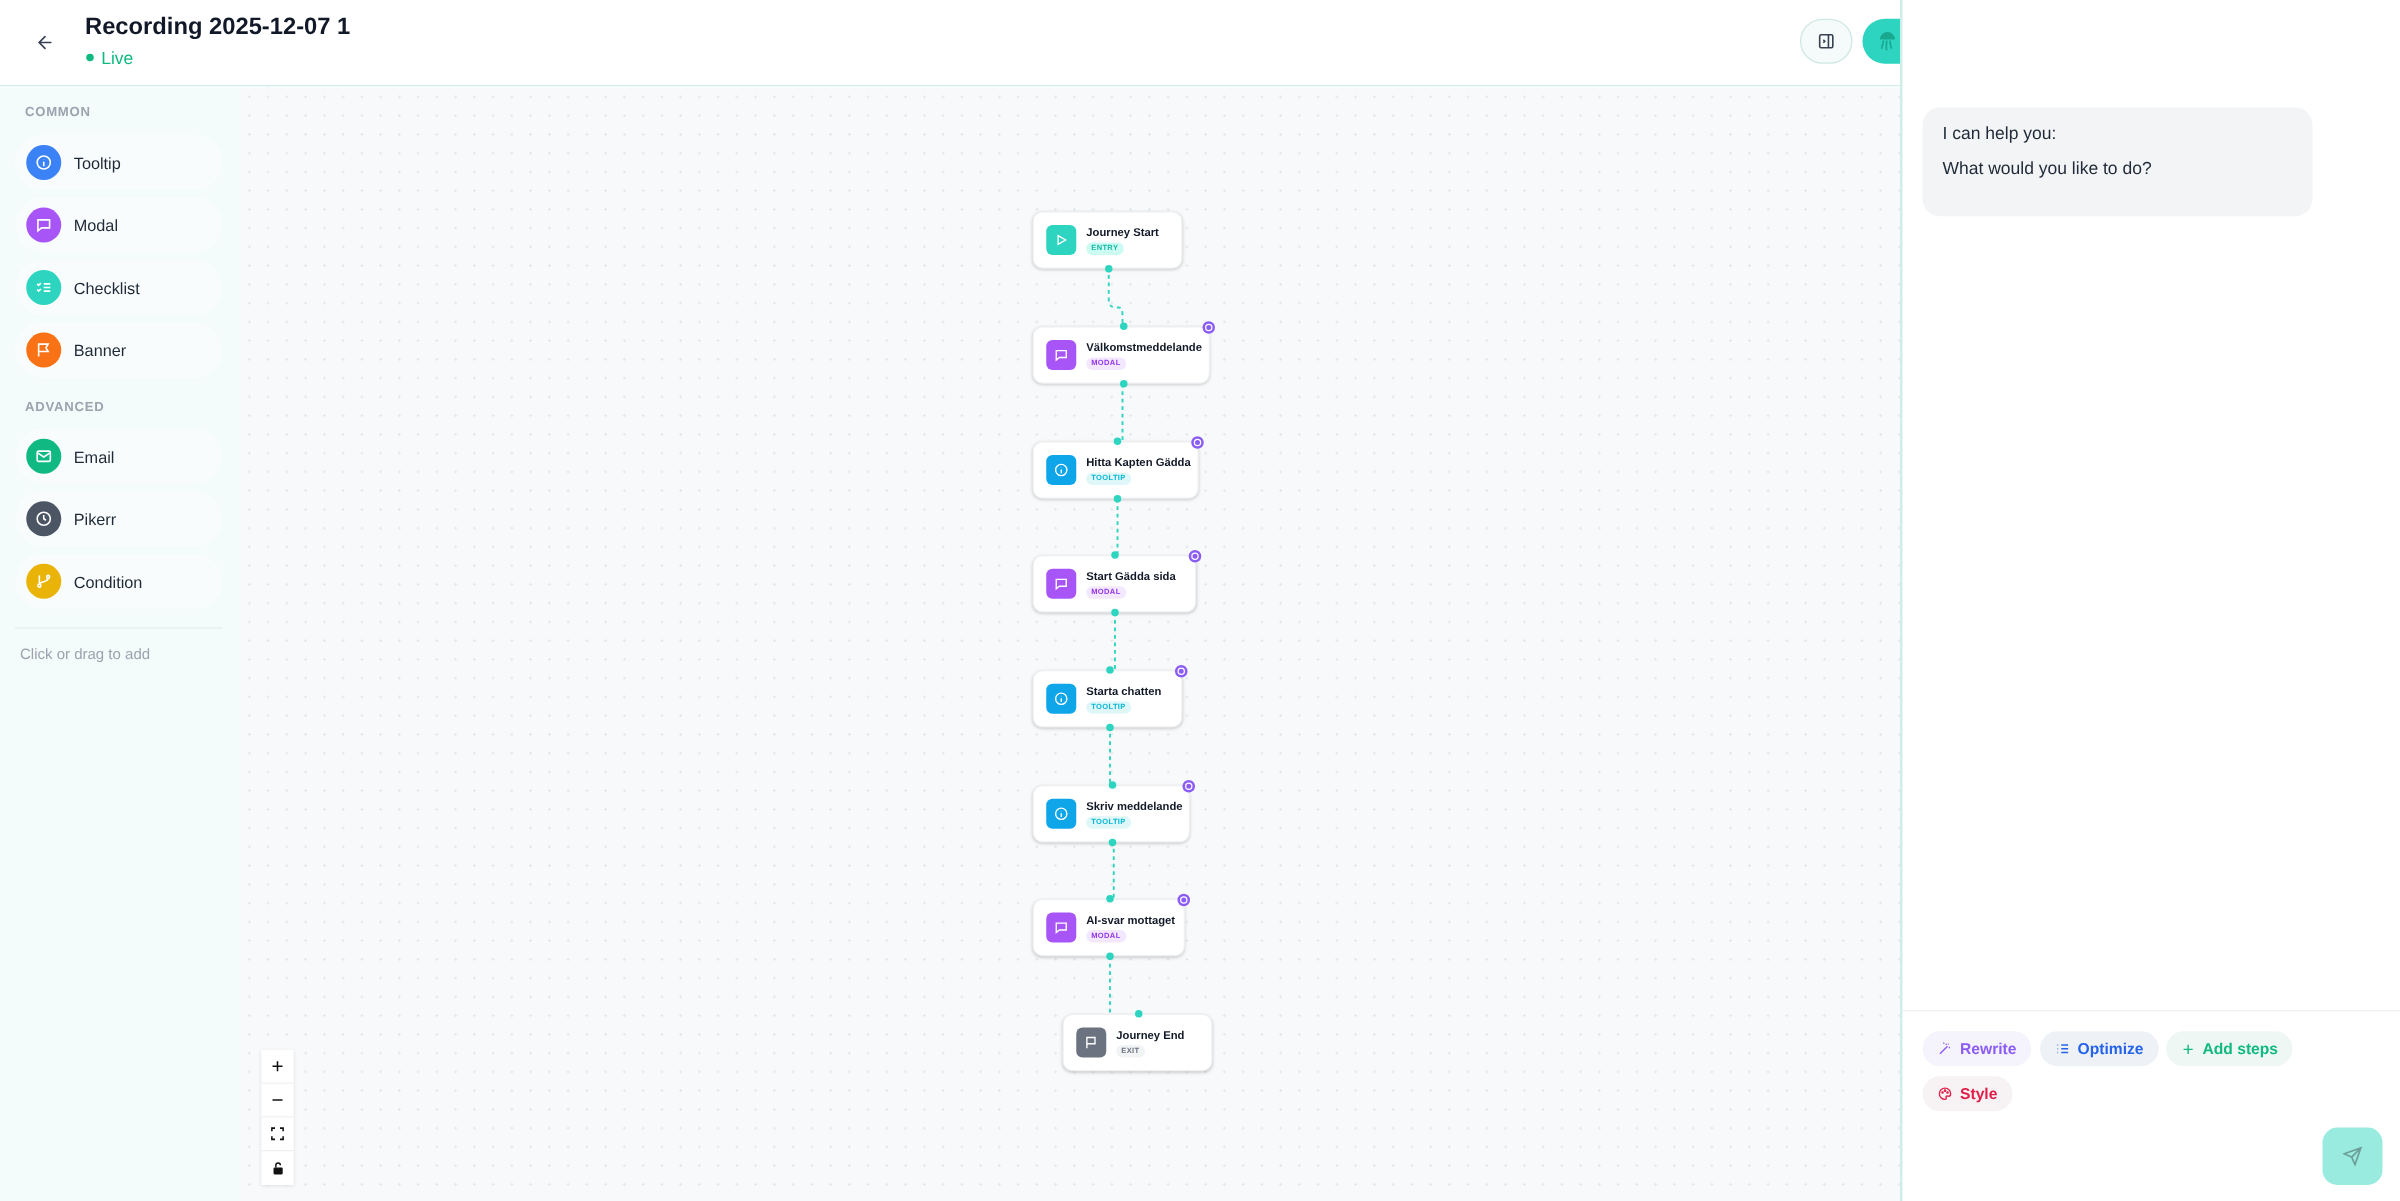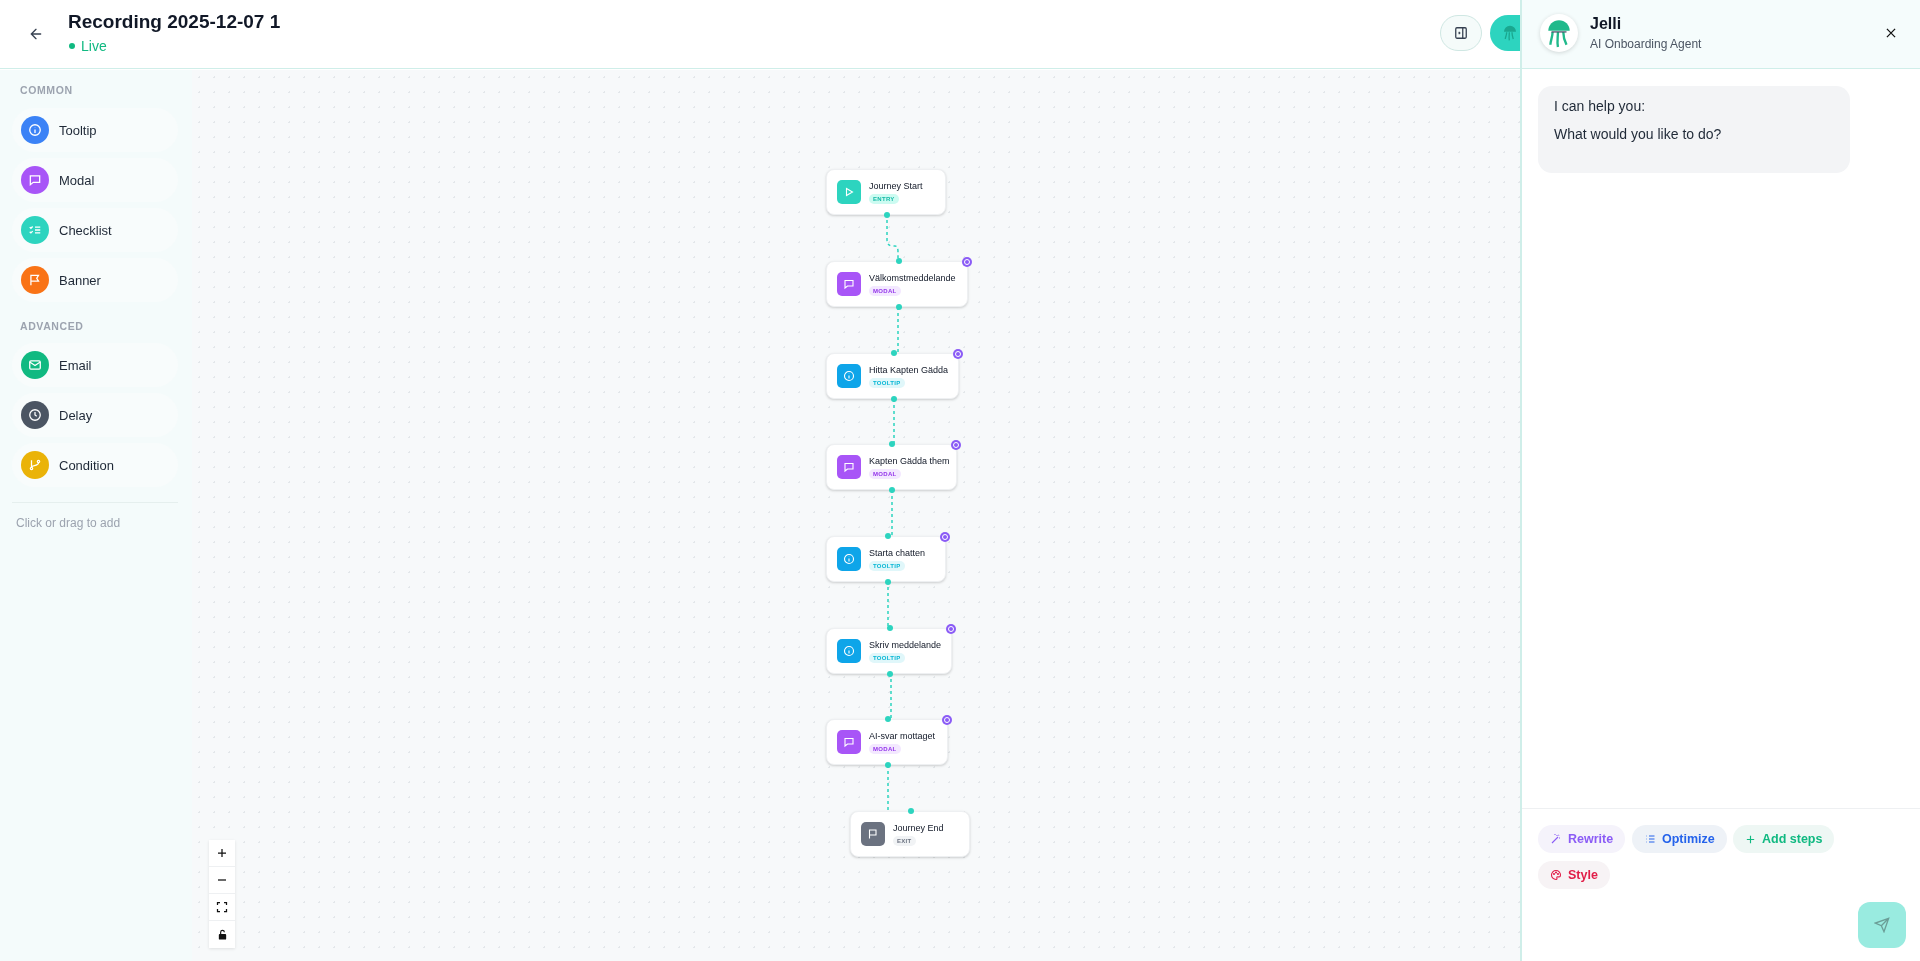--- a/index.html
+++ b/index.html
@@ -25,21 +25,21 @@
     .palette-label { font-size: 13px; color: #1f2937; }
     .sidebar-divider { position: absolute; left: 12px; top: 432px; width: 166px; height: 1px; background: #e5efee; }
     .sidebar-hint { position: absolute; left: 16px; top: 446px; font-size: 12px; color: #9ca3af; }
 
     
     .canvas { position: absolute; left: 192px; top: 70px; width: 1328px; height: 891px; background-color: #f7f9fa;
       background-image: radial-gradient(#e3e7ea 1px, transparent 1px); background-size: 15px 15px; }
     .node { position: absolute; height: 46px; background: #fff; border-radius: 8px; box-shadow: 0 1px 3px rgba(0,0,0,0.12), 0 1px 2px rgba(0,0,0,0.06); border: 1px solid #eef0f2; display: flex; align-items: center; padding-left: 10px; gap: 8px; cursor: pointer; }
     .node-icon { width: 24px; height: 24px; border-radius: 5px; display: flex; align-items: center; justify-content: center; flex-shrink: 0; }
     .node-text { display: flex; flex-direction: column; gap: 3px; }
-    .node-title { font-size: 9px; font-weight: 400; color: #111827; white-space: nowrap; }
+    .node-title { font-size: 9px; font-weight: 700; color: #111827; white-space: nowrap; }
     .node-badge { font-size: 6px; font-weight: 700; letter-spacing: 0.3px; padding: 2px 4px; border-radius: 5px; align-self: flex-start; }
     .badge-entry { background: #ccfbf1; color: #14b8a6; }
     .badge-modal { background: #f3e8ff; color: #9333ea; }
     .badge-tooltip { background: #e0f7fa; color: #06b6d4; }
     .badge-exit { background: #f1f3f5; color: #6b7280; }
     .node-ai-dot { position: absolute; right: -5px; top: -5px; width: 10px; height: 10px; border-radius: 50%; background: #8b5cf6; display: flex; align-items: center; justify-content: center; }
     .node-ai-dot::after { content: ""; width: 4px; height: 4px; border: 1px solid #fff; border-radius: 50%; }
     .handle { position: absolute; width: 6px; height: 6px; border-radius: 50%; background: #2dd4bf; }
 
     .zoom-controls { position: absolute; left: 17px; top: 770px; width: 26px; background: #fff; box-shadow: 0 1px 3px rgba(0,0,0,0.1); }
@@ -147,21 +147,21 @@
     </span>
     <span class="palette-label">Email</span>
   </div>
   <div class="palette-item" style="top:323px">
     <span class="palette-icon" style="background:#4b5563">
       <svg width="14" height="14" viewBox="0 0 24 24" fill="none" stroke="#fff" stroke-width="2.2">
           <circle cx="12" cy="12" r="9"></circle>
           <path d="M12 7v5l3 2"></path>
         </svg>
     </span>
-    <span class="palette-label">Delay</span>
+    <span class="palette-label">Pikerr</span>
   </div>
   <div class="palette-item" style="top:373px">
     <span class="palette-icon" style="background:#eab308">
       <svg width="14" height="14" viewBox="0 0 24 24" fill="none" stroke="#fff" stroke-width="2.2">
           <circle cx="6" cy="18" r="2"></circle>
           <circle cx="18" cy="6" r="2"></circle>
           <path d="M6 4v12M18 8c0 6-12 4-12 8"></path>
         </svg>
     </span>
     <span class="palette-label">Condition</span>
@@ -229,21 +229,21 @@
     <span class="node-ai-dot"></span>
   </div>
 
   <div class="node" style="left:634px;top:374px;width:131px">
     <span class="node-icon" style="background:#a855f7">
       <svg width="12" height="12" viewBox="0 0 24 24" fill="none" stroke="#fff" stroke-width="2.2">
           <path d="M4 5h16v11H9l-5 4z"></path>
         </svg>
     </span>
     <span class="node-text">
-      <span class="node-title">Kapten Gädda them</span>
+      <span class="node-title">Start Gädda sida</span>
       <span class="node-badge badge-modal">MODAL</span>
     </span>
     <span class="handle" style="left:62px;top:-4px"></span>
     <span class="handle" style="left:62px;bottom:-4px"></span>
     <span class="node-ai-dot"></span>
   </div>
 
   <div class="node" style="left:634px;top:466px;width:120px">
     <span class="node-icon" style="background:#0ea5e9">
       <svg width="12" height="12" viewBox="0 0 24 24" fill="none" stroke="#fff" stroke-width="2.2">
@@ -323,36 +323,20 @@
     <div class="zoom-btn">
       <svg width="11" height="12" viewBox="0 0 24 24">
           <rect x="4" y="10" width="16" height="12" rx="2" fill="#111"></rect>
           <path d="M8 10V6a4 4 0 0 1 8 0" stroke="#111" stroke-width="2.5" fill="none"></path>
         </svg>
     </div>
   </div>
 </div>
 
 <div class="panel">
-  <div class="panel-header">
-    <div class="avatar">
-      <svg width="26" height="30" viewBox="0 0 24 28">
-          <path d="M2 12a10 10 0 0 1 20 0z" fill="#20b98b"></path>
-          <path d="M6 13c0 5-2 8-2 12M11 13c0 5-1 9 0 14M16 13c0 5 1 8 3 12" stroke="#20b98b" stroke-width="2.2" fill="none"></path>
-          <path d="M5 13h14" stroke="#475569" stroke-width="1.2"></path>
-        </svg>
-    </div>
-    <div class="agent-name">Jelli</div>
-    <div class="agent-role">AI Onboarding Agent</div>
-    <div class="close-btn">
-      <svg width="14" height="14" viewBox="0 0 24 24" stroke="#111" stroke-width="2.2">
-          <path d="M5 5l14 14M19 5L5 19"></path>
-        </svg>
-    </div>
-  </div>
 
   <div class="bubble">
     <p>I can help you:</p>
     <p style="margin-bottom:17px">What would you like to do?</p>
   </div>
 
   <div class="panel-footer-line"></div>
 
   <div class="chip chip-rewrite">
     <svg width="12" height="12" viewBox="0 0 24 24" fill="none" stroke="#8b5cf6" stroke-width="2.2">

